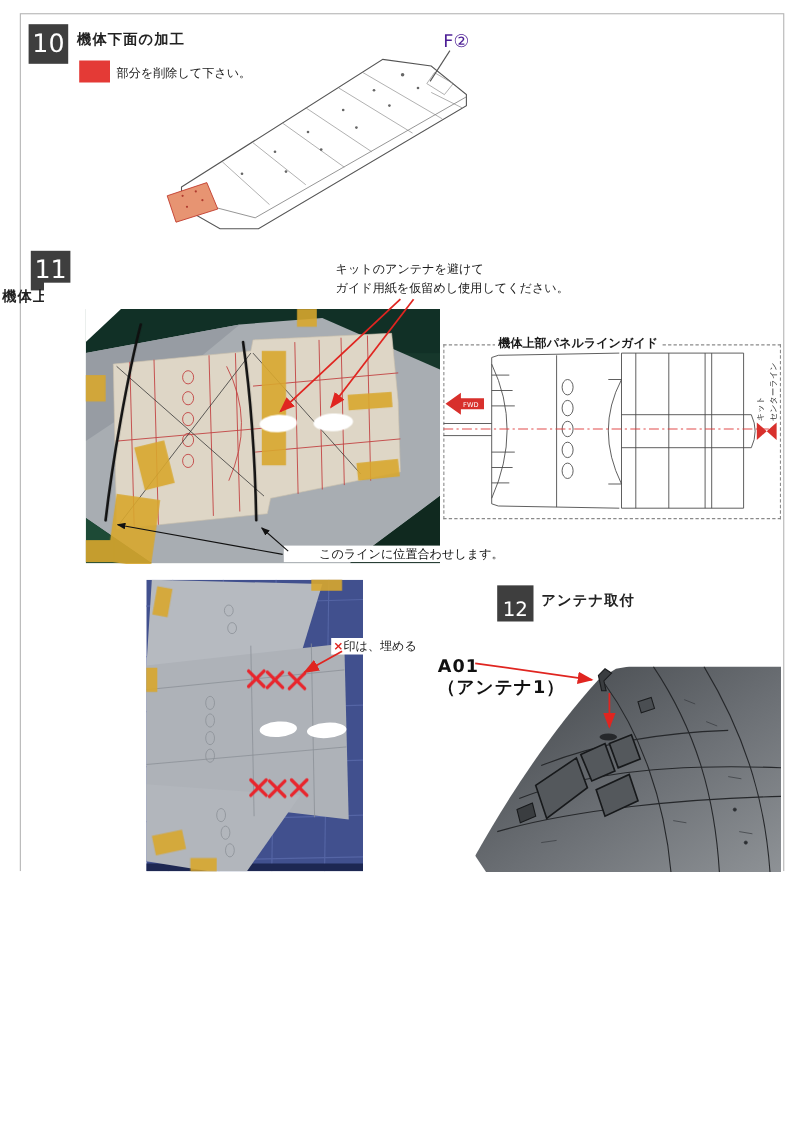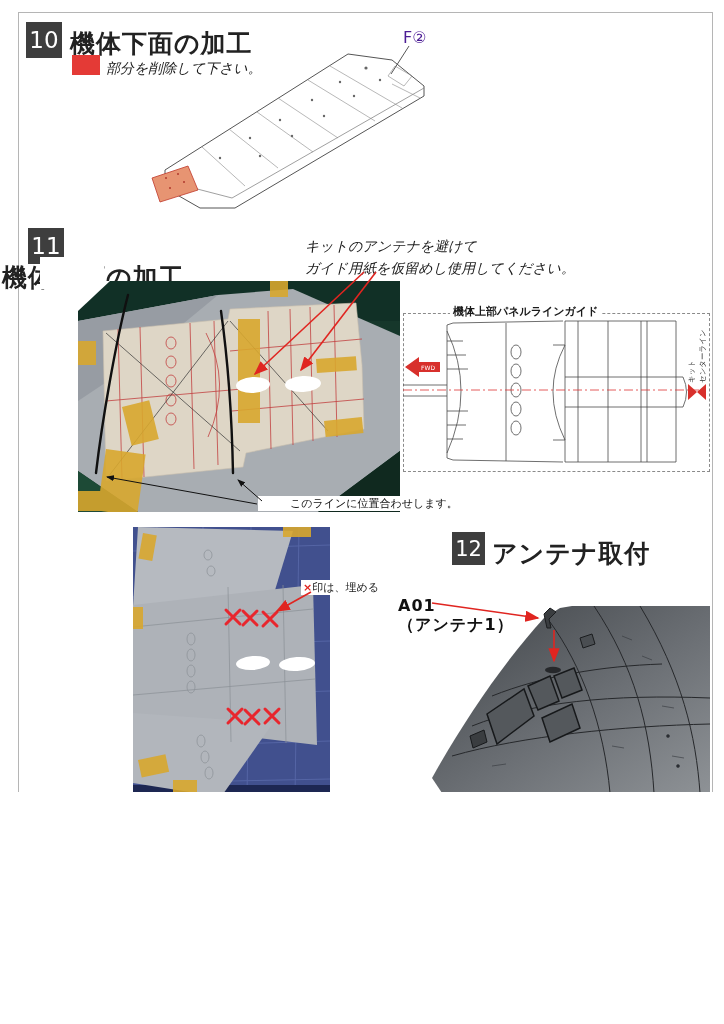--- a/index.html
+++ b/index.html
@@ -2,22 +2,22 @@
 <html><head>
 <meta charset="utf-8">
 <style>
   html,body{margin:0;padding:0;background:#fff;}
   .page{position:relative;width:724px;height:792px;background:#fff;overflow:hidden;
         font-family:"DejaVu Sans",sans-serif;color:#222;}
   .abs{position:absolute;}
   .page-border{left:18px;top:12px;width:693px;height:977px;border:1px solid #b5b5b5;}
   .step-box{width:36px;height:36px;background:#3e3e3e;color:#fff;display:flex;
             align-items:center;justify-content:center;font-size:23px;}
-  .step-title{font-weight:bold;font-size:25px;letter-spacing:1px;white-space:nowrap;}
-  .note{font-size:14px;line-height:1.55;color:#1a1a1a;font-style:italic;}
+  .step-title{font-weight:bold;font-size:13px;letter-spacing:1px;white-space:nowrap;}
+  .note{font-size:11px;line-height:1.55;color:#1a1a1a;}
   .pre{white-space:pre-line;}
   .swatch{width:28px;height:20px;background:#e43a36;}
   .part-label{font-size:16px;color:#4c1d95;}
   .a-label{font-size:16px;font-weight:bold;color:#111;letter-spacing:1px;line-height:1.2;}
   .white-cover{background:#fff;}
   .align-note{font-size:11px;background:#fff;padding:0 2px;color:#111;white-space:nowrap;}
   .fill-note{font-size:11px;background:#fff;padding:0 2px;white-space:nowrap;}
   .fill-note .x{color:#e02520;font-weight:bold;}
   .guide-label{font-size:11px;background:#fff;padding:0 3px;white-space:nowrap;color:#1a1a1a;font-weight:bold;}
   .guide-box{border:1px dashed #8a8a8a;}
@@ -247,21 +247,21 @@
       <path d="M95,182 L109,196 M109,182 L95,196"></path>
       <path d="M112,183 L126,197 M126,183 L112,197"></path>
       <path d="M132,182 L146,196 M146,182 L132,196"></path>
     </g>
   </svg>
 
   <div class="abs fill-note" style="left:301px;top:580px;">
     <span class="x">×</span><span>印は、埋める</span>
   </div>
 
-  <div class="abs step-box" style="left:452px;top:532px;width:33px;height:33px;font-size:21px;">
+  <div class="abs step-box" style="left:452px;top:532px;width:33px;height:33px;font-size:18px;align-items:flex-end;">
     <span>12</span>
   </div>
   <div class="abs step-title" style="left:492px;top:537px;">アンテナ取付</div>
 
   <div class="abs a-label pre" style="left:398px;top:596px;">A01
 （アンテナ1）</div>
 
   <svg class="abs" style="left:432px;top:606px;" width="278" height="187" viewBox="0 0 278 187">
     <defs>
       <linearGradient id="g1" x1="0" y1="0" x2="1" y2="1">

